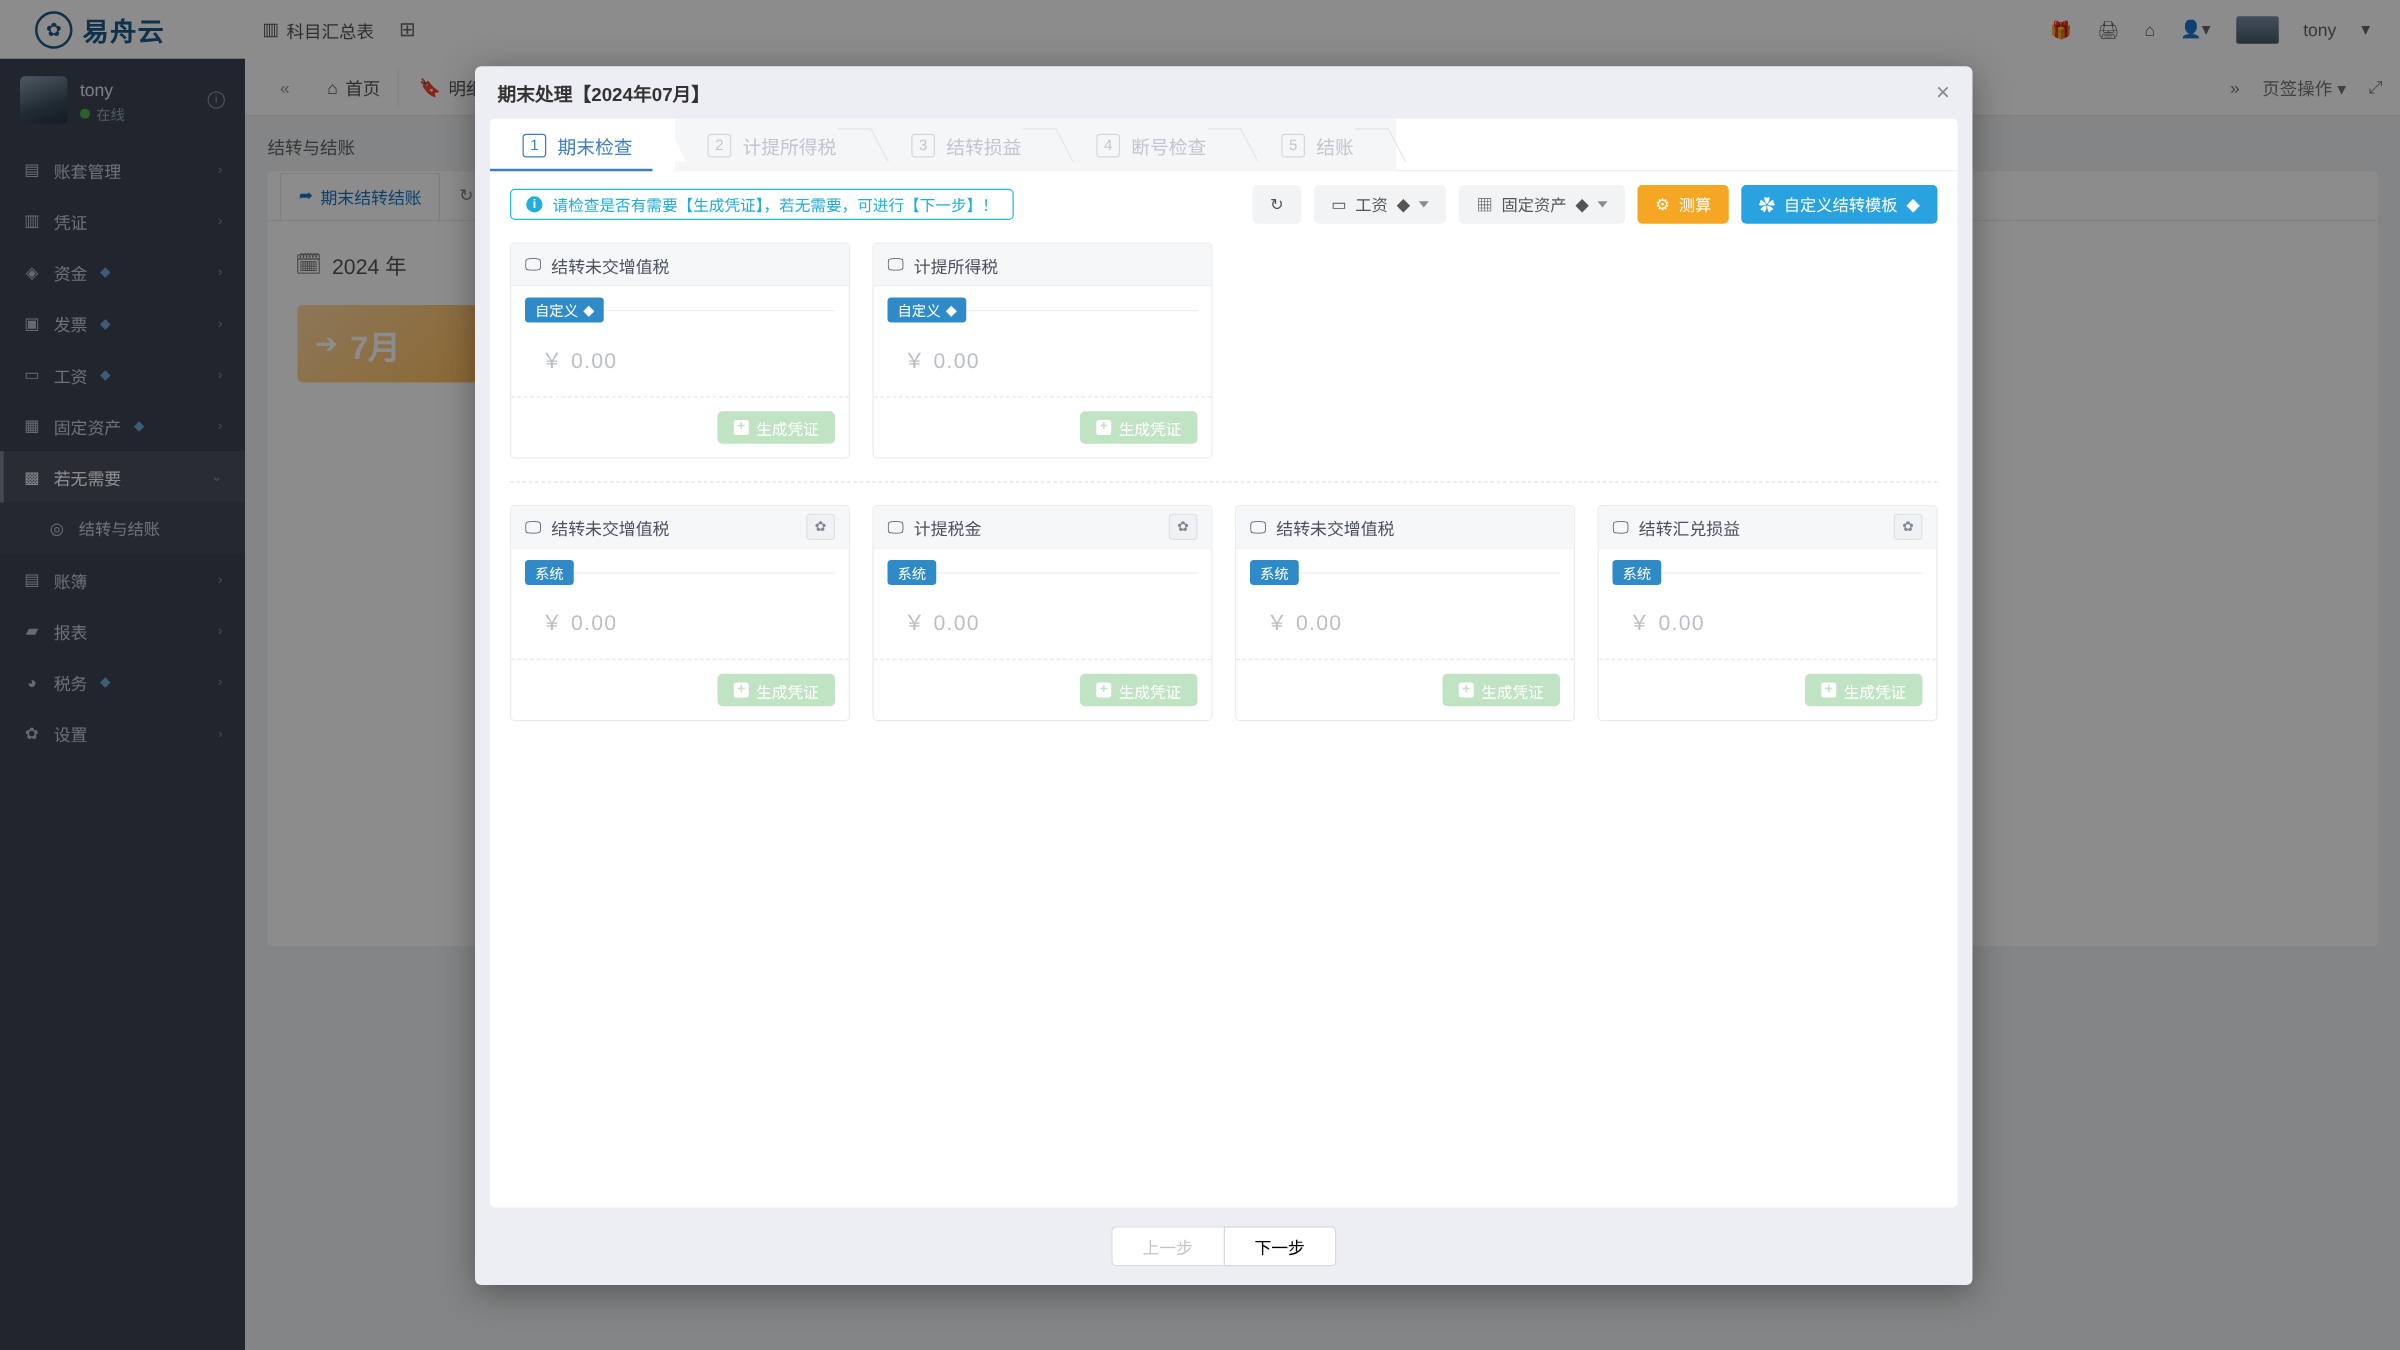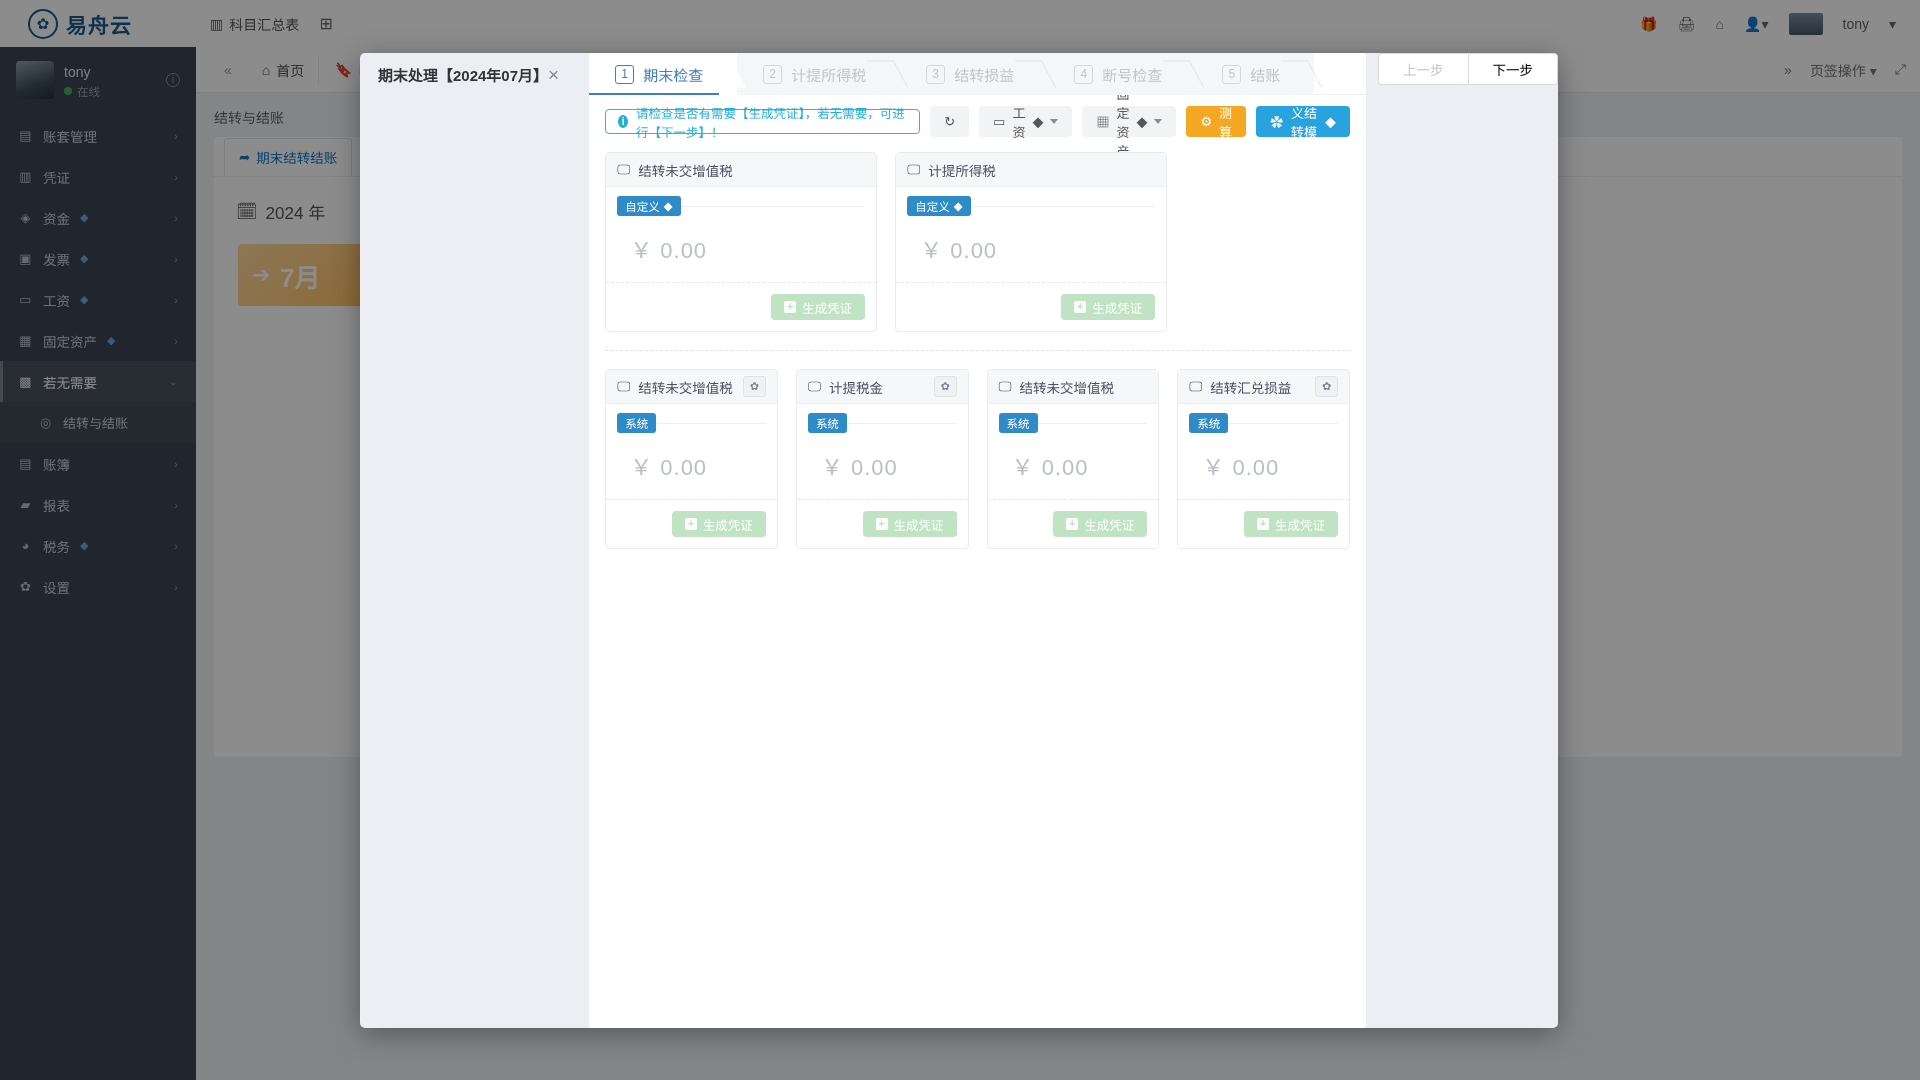--- a/index.html
+++ b/index.html
@@ -45,21 +45,21 @@
   .panel{background:#fff;border-radius:3px;height:620px;position:relative;}
   .ptabs{display:flex;gap:0;border-bottom:1px solid #eee;height:40px;align-items:center;padding:0 10px;}
   .ptab{display:flex;align-items:center;gap:6px;font-size:13.5px;color:#1677c8;padding:0 14px;height:38px;border:1px solid #e6e6e6;border-bottom:none;border-radius:3px 3px 0 0;}
   .ptab.dim{color:#888;border-color:transparent;}
   .yearbox{display:inline-flex;align-items:center;gap:8px;margin:22px 0 0 22px;font-size:17px;color:#555;}
   .ribbon{position:relative;margin:20px 0 0 24px;width:200px;height:62px;background:linear-gradient(135deg,#ffd9a0,#ffb74d);border-radius:4px;display:flex;align-items:center;color:#fff;font-size:26px;font-weight:bold;padding-left:42px;}
   .ribbon .arrow{position:absolute;left:14px;font-size:22px;}
   .side-grip{position:absolute;left:190px;top:560px;width:10px;height:36px;background:#e2e6eb;border-radius:0 4px 4px 0;display:flex;align-items:center;justify-content:center;color:#8a93a0;font-size:10px;}
   
   #overlay{position:absolute;inset:0;background:rgba(0,0,0,.45);}
-  #modal{position:absolute;left:360px;top:53px;width:1198px;height:975px;background:#edeef3;border-radius:5px;box-shadow:0 6px 28px rgba(0,0,0,.35);display:flex;}
+  #modal{position:absolute;left:380px;top:53px;width:1198px;height:975px;background:#edeef3;border-radius:5px;box-shadow:0 6px 28px rgba(0,0,0,.35);display:flex;flex-direction:column;}
   .m-head{height:42px;display:flex;align-items:center;padding:0 18px;flex:0 0 auto;}
   .m-title{font-size:15px;color:#333;font-weight:bold;}
   .m-close{margin-left:auto;font-size:19px;color:#888;line-height:1;cursor:pointer;}
   .m-body{flex:1;margin:0 12px;background:#fff;border-radius:4px;display:flex;flex-direction:column;overflow:hidden;}
   
   .steps{display:flex;height:42px;background:#f5f6f8;flex:0 0 auto;}
   .step{position:relative;display:flex;align-items:center;gap:9px;padding:0 34px 0 26px;font-size:15px;color:#c2c6cc;background:#f5f6f8;}
   .step .num{width:19px;height:19px;border:1px solid #d4d8de;border-radius:3px;font-size:12px;display:flex;align-items:center;justify-content:center;color:#c2c6cc;}
   .step::after{content:"";position:absolute;right:-1px;top:50%;width:26px;height:26px;border-top:1px solid #e2e4e8;border-right:1px solid #e2e4e8;transform:translateY(-50%) skewX(28deg);background:transparent;z-index:2;}
   .step.active{background:#fff;color:#3f7fbf;z-index:3;}
@@ -80,26 +80,26 @@
   
   .cards-area{flex:1;padding:4px 16px 16px;overflow:auto;}
   .card-row{display:flex;gap:18px;padding-bottom:18px;}
   .card-row.dashed{border-bottom:1px dashed #dfe2e6;margin-bottom:18px;}
   .card{width:272px;background:#fff;border:1px solid #e9ebee;border-radius:4px;display:flex;flex-direction:column;}
   .card-head{height:34px;background:#f6f7f9;border-bottom:1px solid #eceef1;display:flex;align-items:center;gap:8px;padding:0 11px;font-size:13.5px;color:#4a5160;border-radius:4px 4px 0 0;}
   .card-head .gear{margin-left:auto;width:23px;height:21px;background:#f0f1f3;border:1px solid #e0e2e6;border-radius:3px;display:flex;align-items:center;justify-content:center;color:#7c8496;font-size:11px;cursor:pointer;}
   .tagline{position:relative;height:24px;margin:7px 0 0;display:flex;align-items:center;}
   .tagline::after{content:"";position:absolute;left:11px;right:11px;top:50%;border-top:1px solid #eceef1;z-index:0;}
   .tag{position:relative;z-index:1;margin-left:11px;background:#2e8bc7;color:#fff;font-size:11.5px;border-radius:3px;padding:2px 8px;display:inline-flex;align-items:center;gap:4px;}
-  .amount{font-size:22px;color:#b9bec7;padding:14px 0 18px 24px;letter-spacing:1px;}
+  .amount{font-size:17px;color:#b9bec7;padding:14px 0 18px 24px;letter-spacing:1px;}
   .card-foot{border-top:1px dashed #e4e7ea;padding:11px;display:flex;justify-content:flex-end;}
   .btn-gen{background:#bfe3c3;color:#fff;height:26px;padding:0 13px;border-radius:4px;font-size:12.5px;display:inline-flex;align-items:center;gap:6px;border:none;cursor:pointer;}
   .btn-gen .pl{width:12px;height:12px;background:#fff;color:#bfe3c3;border-radius:2px;font-size:11px;line-height:11px;text-align:center;font-weight:bold;}
   
-  .m-foot{height:62px;display:flex;justify-content:center;gap:0;flex:0 0 auto;}
+  .m-foot{height:62px;display:flex;align-items:center;justify-content:center;gap:0;flex:0 0 auto;}
   .fbtn{height:32px;padding:0 24px;border:1px solid #d6d9de;background:#fff;font-size:13.5px;cursor:pointer;}
   .fbtn.prev{color:#c2c6cc;border-right:none;border-radius:4px 0 0 4px;}
   .fbtn.next{color:#000000;border-radius:0 4px 4px 0;}
 </style>
 </head>
 <body>
 
 <div id="app-bg">
 
   <div class="topbar">

